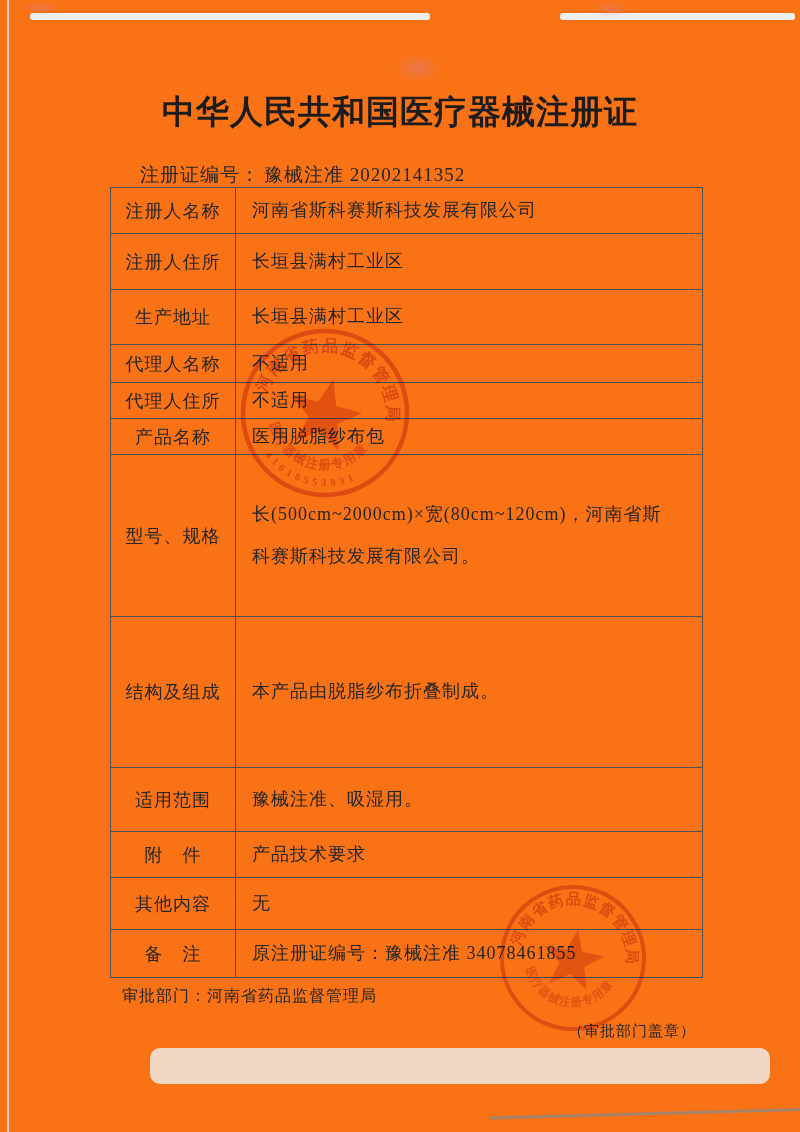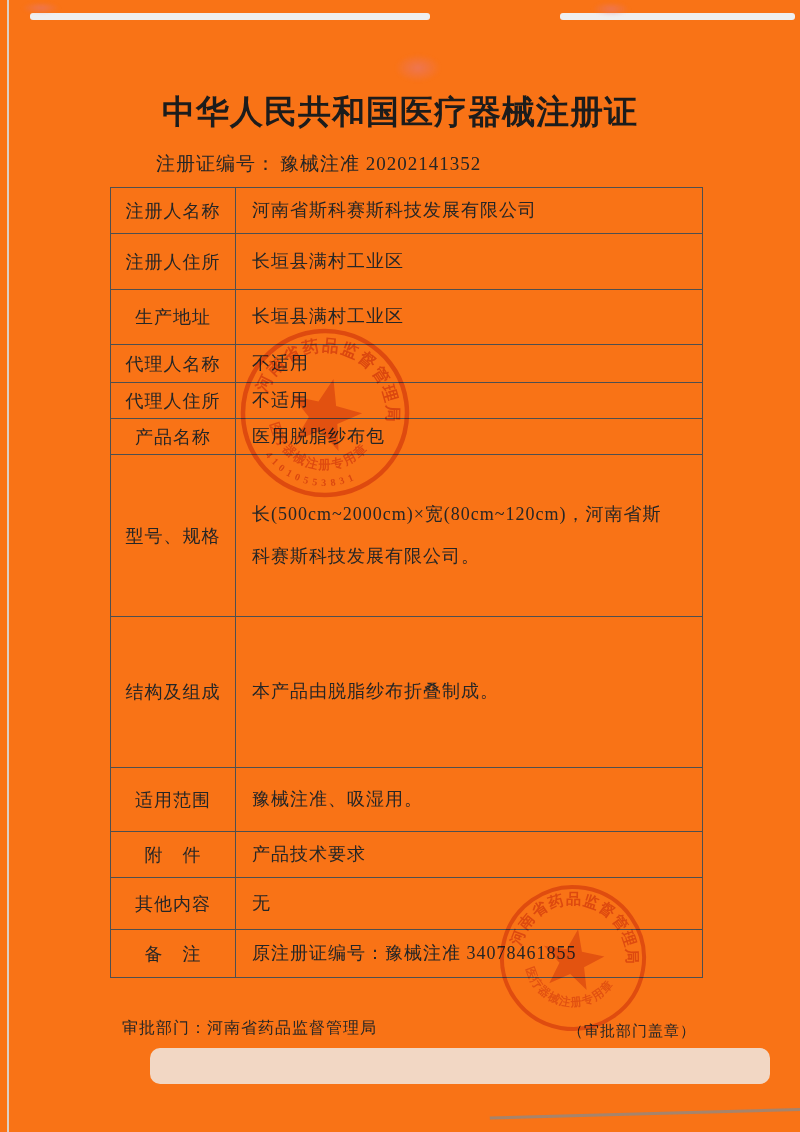--- a/index.html
+++ b/index.html
@@ -18,38 +18,38 @@
     background:radial-gradient(ellipse at center, rgba(228,120,130,.55), rgba(228,120,130,0) 70%);}
   .smudge-1{left:22px;top:2px;width:38px;height:12px;}
   .smudge-2{left:395px;top:54px;width:46px;height:28px;}
   .smudge-3{left:592px;top:2px;width:38px;height:14px;}
 
   .title{
     position:absolute;left:0;top:90px;width:100%;margin:0;text-align:center;
     font-family:"Liberation Sans", sans-serif;font-size:33px;font-weight:bold;
     letter-spacing:1px;color:#1c1c1c;
   }
-  .reg-line{position:absolute;left:140px;top:151px;font-size:19px;letter-spacing:1px;margin-left:16px;}
+  .reg-line{position:absolute;left:140px;top:162px;font-size:19px;letter-spacing:1px;}
   .reg-line .num{margin-left:4px;}
 
   .cert-table{
     position:absolute;left:110px;top:187px;width:593px;
     border:1px solid #4f4f4f;box-sizing:border-box;display:flex;flex-direction:column;
   }
   .row{display:flex;border-bottom:1px solid #4f4f4f;box-sizing:border-box;}
   .row:last-child{border-bottom:none;}
   .cell{display:flex;align-items:center;box-sizing:border-box;font-size:18px;}
   .cell.label{width:125px;justify-content:center;text-align:center;
     border-right:1px solid #4f4f4f;letter-spacing:1px;flex-shrink:0;}
   .cell.value{flex:1;padding:6px 24px 6px 16px;line-height:2.3;letter-spacing:1px;}
   .r1{height:46px;} .r2{height:56px;} .r3{height:55px;} .r4{height:38px;}
   .r5{height:36px;} .r6{height:36px;} .r7{height:162px;} .r8{height:151px;}
   .r9{height:64px;} .r10{height:46px;} .r11{height:52px;} .r12{height:47px;}
 
-  .footer-left{position:absolute;left:122px;top:986px;font-size:16px;letter-spacing:1px;margin-top:32px;}
+  .footer-left{position:absolute;left:122px;top:986px;font-size:16px;letter-spacing:1px;}
   .footer-right{position:absolute;left:455px;top:984px;width:240px;font-size:16px;letter-spacing:1px;}
   .footer-right .line{display:block;margin-bottom:7px;white-space:nowrap;}
   .seal-note{position:absolute;left:568px;top:1022px;font-size:15px;letter-spacing:1px;white-space:nowrap;}
 
   .stamp{position:absolute;mix-blend-mode:multiply;pointer-events:none;}
   .stamp-1{left:225px;top:313px;width:200px;height:200px;}
   .stamp-2{left:488px;top:873px;width:170px;height:170px;}
   .stamp text{font-family:"Liberation Serif", serif;font-weight:bold;}
 </style>
 </head>

